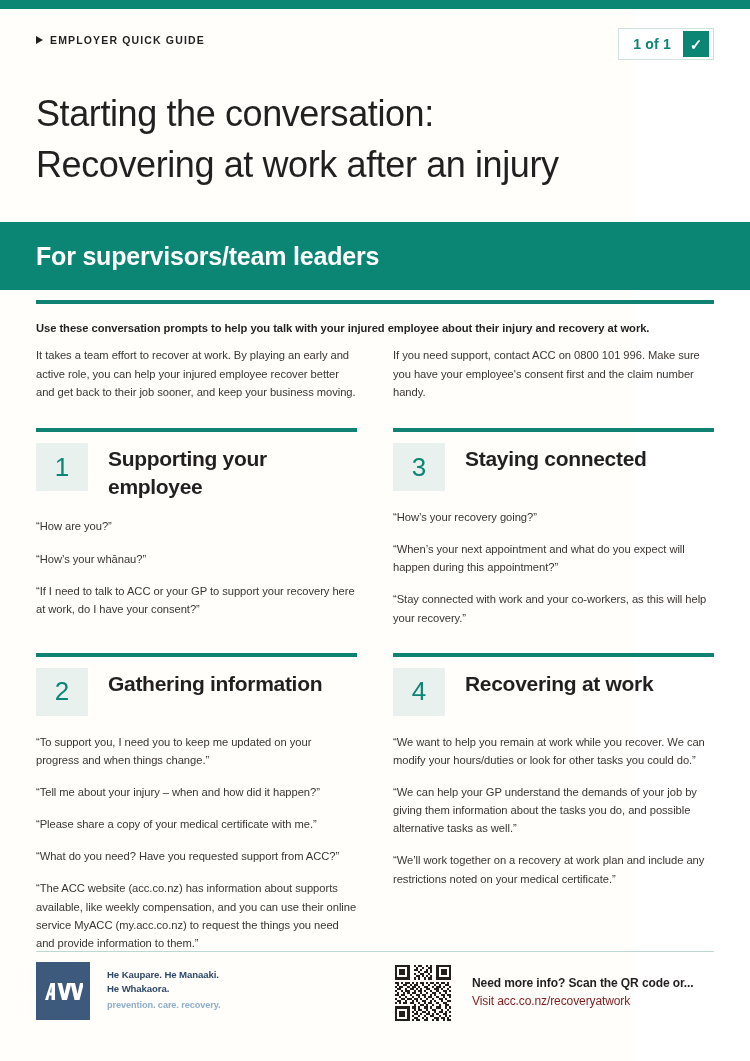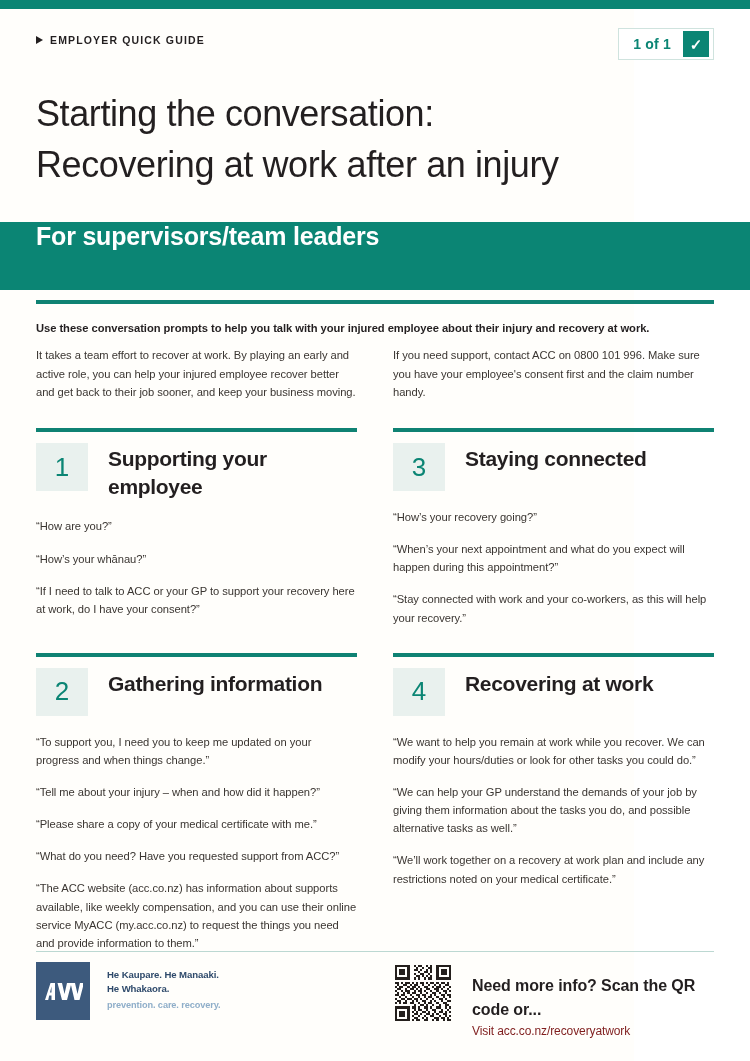--- a/index.html
+++ b/index.html
@@ -111,20 +111,21 @@
 
   
   .banner {
     position: absolute;
     left: 0;
     top: 222px;
     width: 750px;
     height: 68px;
     background: #0b8574;
     display: flex;
+    align-items: center;
   }
   .banner span {
     margin-left: 36px;
     color: #ffffff;
     font-size: 25px;
     font-weight: bold;
     letter-spacing: -0.2px;
   }
 
   
@@ -274,21 +275,21 @@
     flex: 0 0 auto;
     background: #fffefb;
   }
   .qr svg { display: block; }
 
   .qr-text {
     margin-left: 19px;
     padding-top: 12px;
   }
   .qr-text .t1 {
-    font-size: 16px;
+    font-size: 12px;
     font-weight: bold;
     color: #231f20;
     line-height: 1.5;
     letter-spacing: -0.1px;
   }
   .qr-text .t2 {
     font-size: 12px;
     color: #7f1d1d;
     line-height: 1.5;
     letter-spacing: -0.1px;

